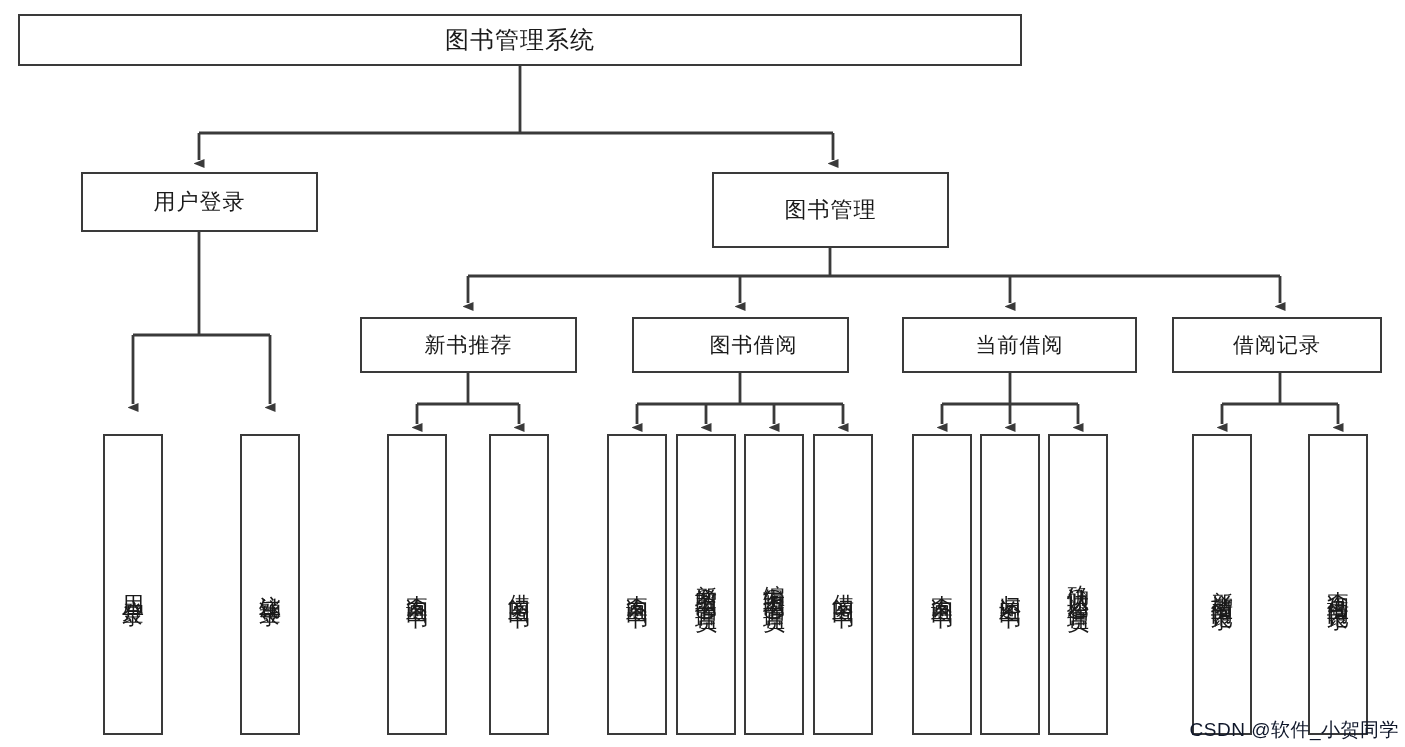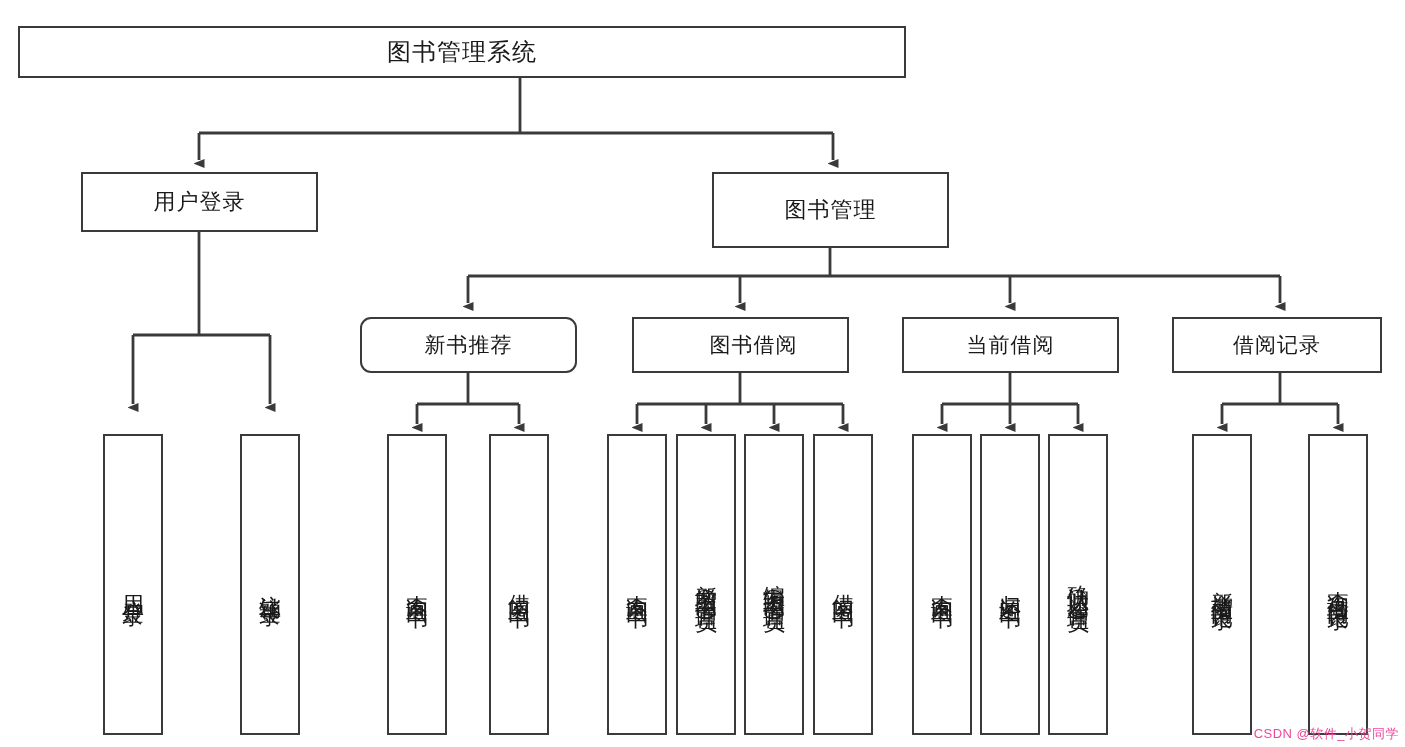--- a/index.html
+++ b/index.html
@@ -60,22 +60,22 @@
     text-align: center;
   }
   .hlabel {
     white-space: nowrap;
     letter-spacing: 1px;
   }
   #watermark {
     position: absolute;
     right: 6px;
     bottom: 4px;
-    font-size: 13px;
-    color: #ec4899;
+    font-size: 19px;
+    color: #0f172a;
     white-space: nowrap;
     z-index: 5;
     letter-spacing: 0.5px;
   }
 </style>
 </head>
 <body>
 
 <div id="diagram">
 
@@ -122,38 +122,38 @@
       <path d="M1010,404 L1010,424" marker-end="url(#arrow)"></path>
       <path d="M1078,404 L1078,424" marker-end="url(#arrow)"></path>
 
       <path d="M1280,373 L1280,404"></path>
       <path d="M1222,404 L1338,404"></path>
       <path d="M1222,404 L1222,424" marker-end="url(#arrow)"></path>
       <path d="M1338,404 L1338,424" marker-end="url(#arrow)"></path>
     </g>
   </svg>
 
-  <div class="node root" style="left:18px; top:14px; width:888px; height:52px;margin-top:12px;">
+  <div class="node root" style="left:18px; top:14px; width:1004px; height:52px;">
     <span class="hlabel">图书管理系统</span>
   </div>
 
   <div class="node level2" style="left:81px; top:172px; width:237px; height:60px;">
     <span class="hlabel">用户登录</span>
   </div>
   <div class="node level2" style="left:712px; top:172px; width:237px; height:76px;">
     <span class="hlabel">图书管理</span>
   </div>
 
-  <div class="node level3" style="left:360px; top:317px; width:217px; height:56px;border-radius:11px;">
+  <div class="node level3" style="left:360px; top:317px; width:217px; height:56px;">
     <span class="hlabel">新书推荐</span>
   </div>
   <div class="node level3" style="left:632px; top:317px; width:217px; height:56px;padding-left:26px;">
     <span class="hlabel">图书借阅</span>
   </div>
-  <div class="node level3" style="left:902px; top:317px; width:217px; height:56px;">
+  <div class="node level3" style="left:902px; top:317px; width:235px; height:56px;">
     <span class="hlabel">当前借阅</span>
   </div>
   <div class="node level3" style="left:1172px; top:317px; width:210px; height:56px;">
     <span class="hlabel">借阅记录</span>
   </div>
 
   <div class="node leaf" style="left:103px; top:434px; width:60px; height:301px;">
     <span class="vlabel">用户登录</span>
   </div>
   <div class="node leaf" style="left:240px; top:434px; width:60px; height:301px;">

